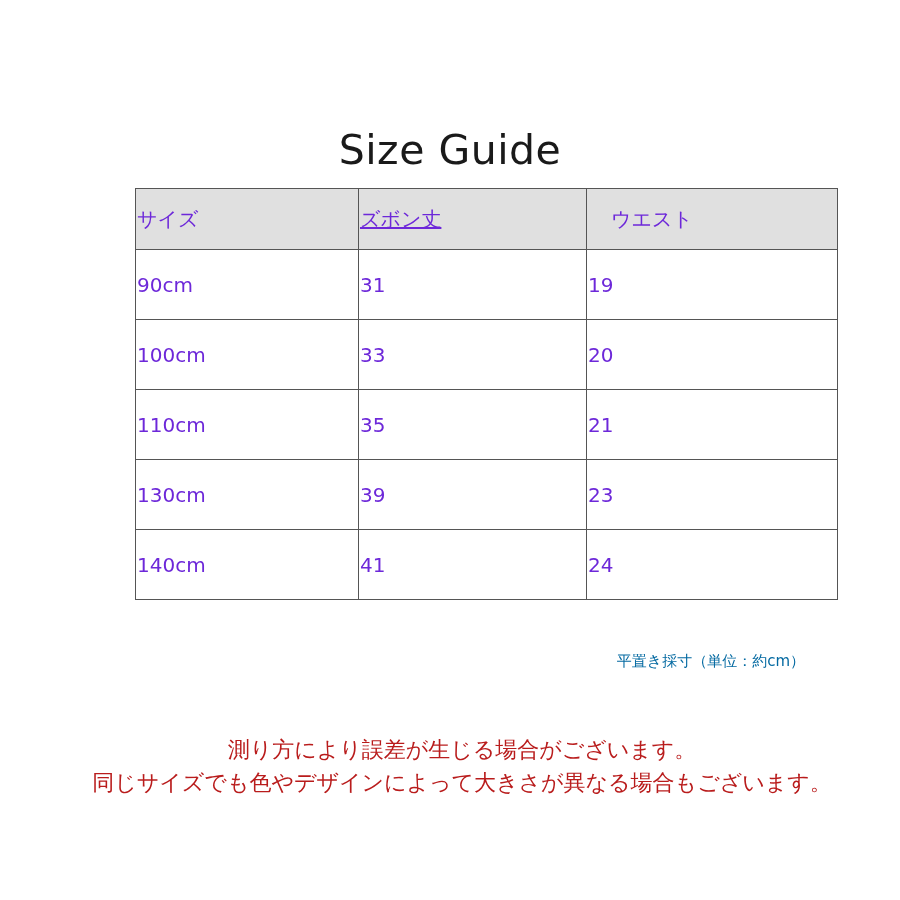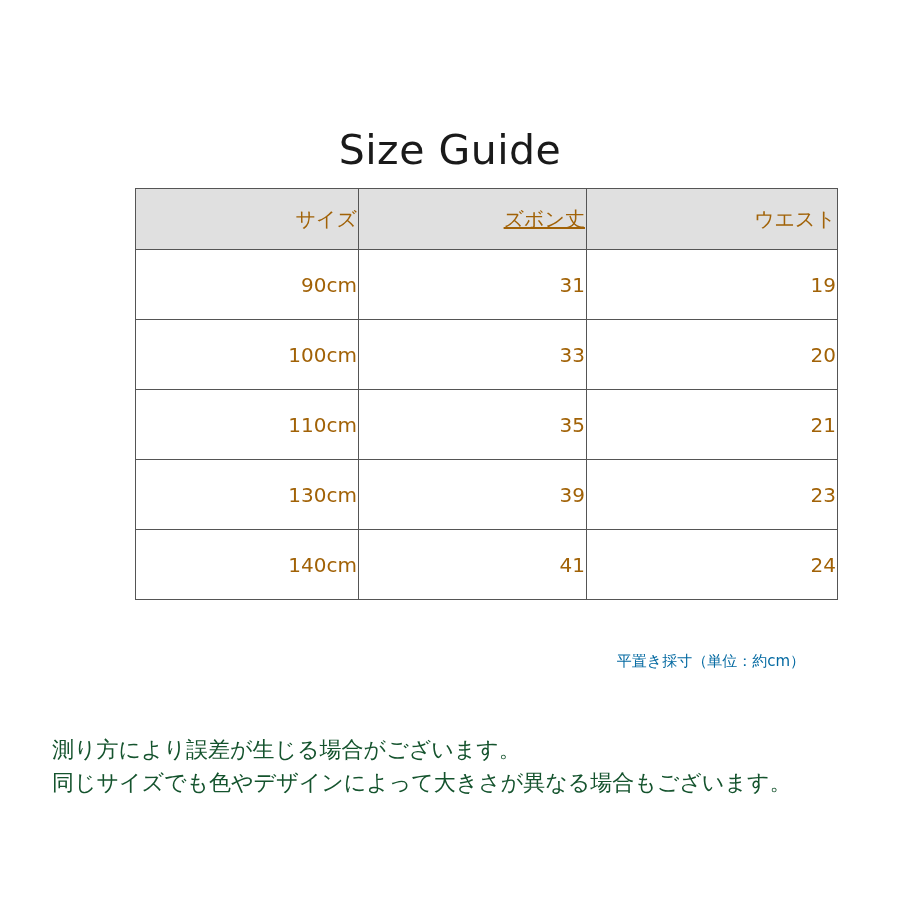--- a/index.html
+++ b/index.html
@@ -42,24 +42,24 @@
     left: 135px;
     top: 188px;
     width: 670px;
     border-collapse: collapse;
     table-layout: fixed;
   }
 
   .size-table th,
   .size-table td {
     border: 1px solid #555555;
-    text-align: right;
+    text-align: left;
     font-size: 20px;
     font-weight: 400;
-    color: #a16207;
+    color: #6d28d9;
     font-family: "DejaVu Sans", "Liberation Sans", sans-serif;
   }
 
   .size-table thead th {
     background: #e0e0e0;
     height: 58px;
     font-weight: 400;
     font-size: 20px;
   }
 
@@ -83,22 +83,23 @@
     font-family: "DejaVu Sans", "Liberation Sans", sans-serif;
   }
 
   .footnotes {
     position: absolute;
     left: 52px;
     top: 733px;
     width: 820px;
     font-size: 22px;
     line-height: 33px;
-    color: #14532d;
+    color: #b91c1c;
     font-family: "DejaVu Sans", "Liberation Sans", sans-serif;
+    text-align: center;
   }
   .footnotes div {
     white-space: nowrap;
   }
 </style>
 </head>
 <body>
 
 <div class="page">
 

